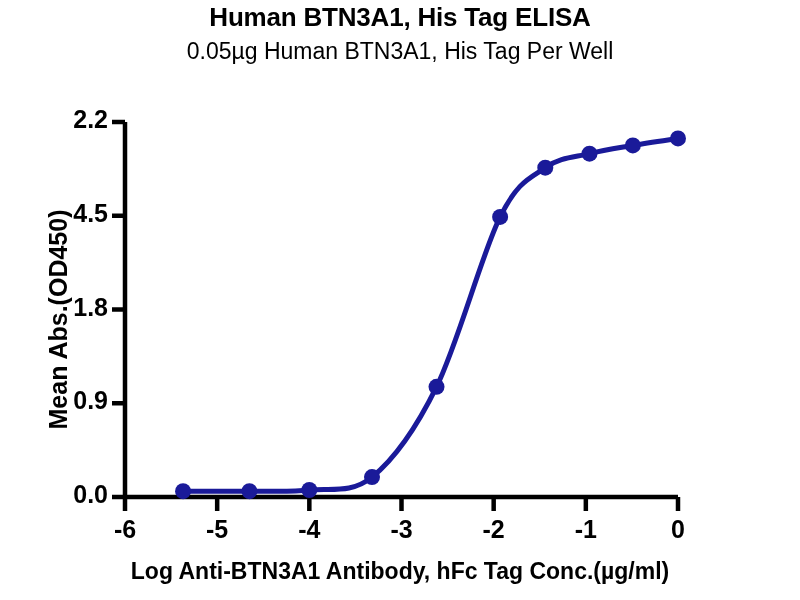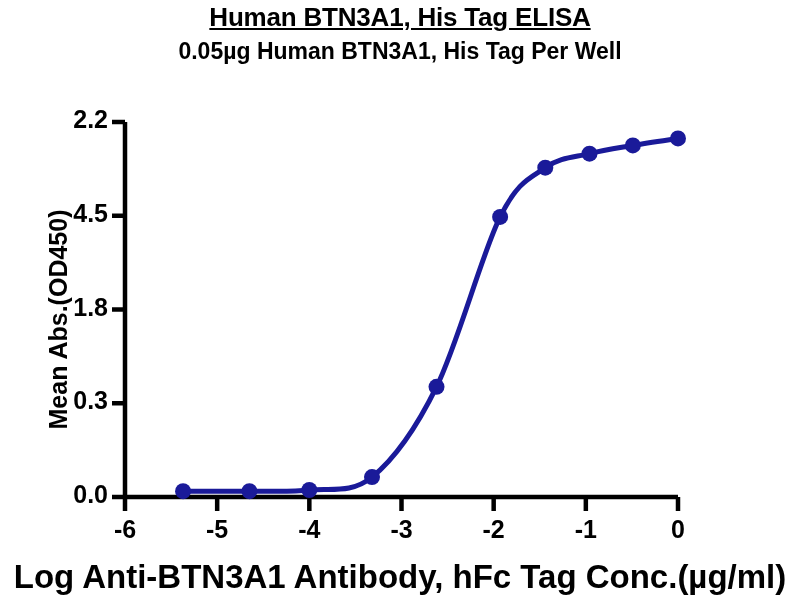--- a/index.html
+++ b/index.html
@@ -23,50 +23,49 @@
   }
   .title {
     position: absolute;
     left: 0; top: 2px;
     width: 800px;
     text-align: center;
     font-size: 26px;
     font-weight: bold;
     letter-spacing: -0.2px;
     white-space: nowrap;
-    text-decoration: underline;
   }
   .subtitle {
     position: absolute;
     left: 0; top: 38px;
     width: 800px;
     text-align: center;
     font-size: 23px;
-    font-weight: bold;
+    font-weight: normal;
     white-space: nowrap;
   }
   .ylabel {
     position: absolute;
     left: -142px;
     top: 305px;
     width: 400px;
     text-align: center;
     font-size: 25px;
     font-weight: bold;
     transform: rotate(-90deg);
     transform-origin: center center;
     white-space: nowrap;
   }
   .xlabel {
     position: absolute;
     left: 0;
     top: 558px;
     width: 800px;
     text-align: center;
-    font-size: 33px;
+    font-size: 23px;
     font-weight: bold;
     white-space: nowrap;
   }
   .ytick-label {
     position: absolute;
     width: 70px;
     text-align: right;
     font-size: 25px;
     font-weight: bold;
     white-space: nowrap;
@@ -119,21 +118,21 @@
         <circle cx="500.12" cy="216.92" r="8" fill="#1A1A99"></circle>
         <circle cx="545.28" cy="167.70" r="8" fill="#1A1A99"></circle>
         <circle cx="589.52" cy="153.64" r="8" fill="#1A1A99"></circle>
         <circle cx="632.84" cy="145.44" r="8" fill="#1A1A99"></circle>
         <circle cx="678.00" cy="138.41" r="8" fill="#1A1A99"></circle>
       </g>
   </svg>
 
   <div id="tick-labels">
       <div class="ytick-label" style="left: 38px; top: 480px;">0.0</div>
-      <div class="ytick-label" style="left: 38px; top: 386.25px;">0.3</div>
+      <div class="ytick-label" style="left: 38px; top: 386.25px;">0.9</div>
       <div class="ytick-label" style="left: 38px; top: 292.5px;">1.8</div>
       <div class="ytick-label" style="left: 38px; top: 198.75px;">4.5</div>
       <div class="ytick-label" style="left: 38px; top: 105px;">2.2</div>
       <div class="xtick-label" style="left: 95px; top: 515px;">-6</div>
       <div class="xtick-label" style="left: 187.167px; top: 515px;">-5</div>
       <div class="xtick-label" style="left: 279.333px; top: 515px;">-4</div>
       <div class="xtick-label" style="left: 371.5px; top: 515px;">-3</div>
       <div class="xtick-label" style="left: 463.667px; top: 515px;">-2</div>
       <div class="xtick-label" style="left: 555.833px; top: 515px;">-1</div>
       <div class="xtick-label" style="left: 648px; top: 515px;">0</div>

